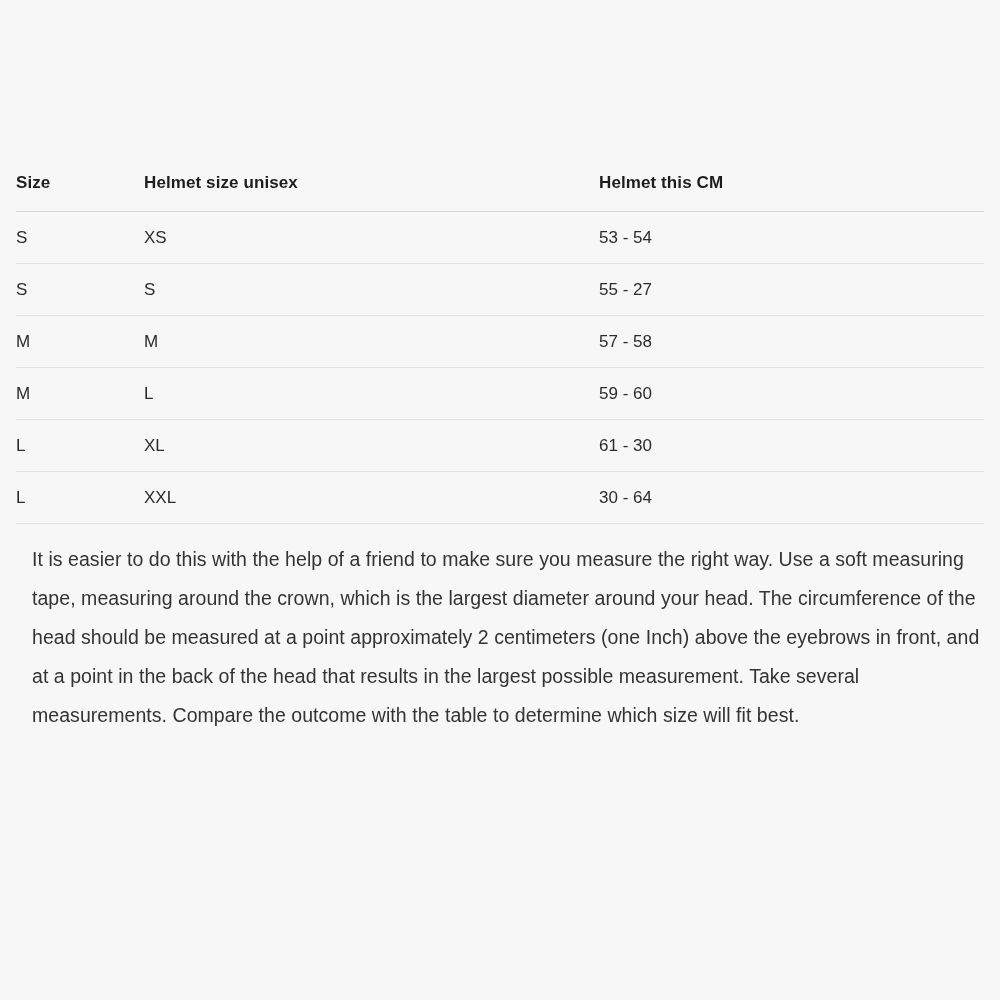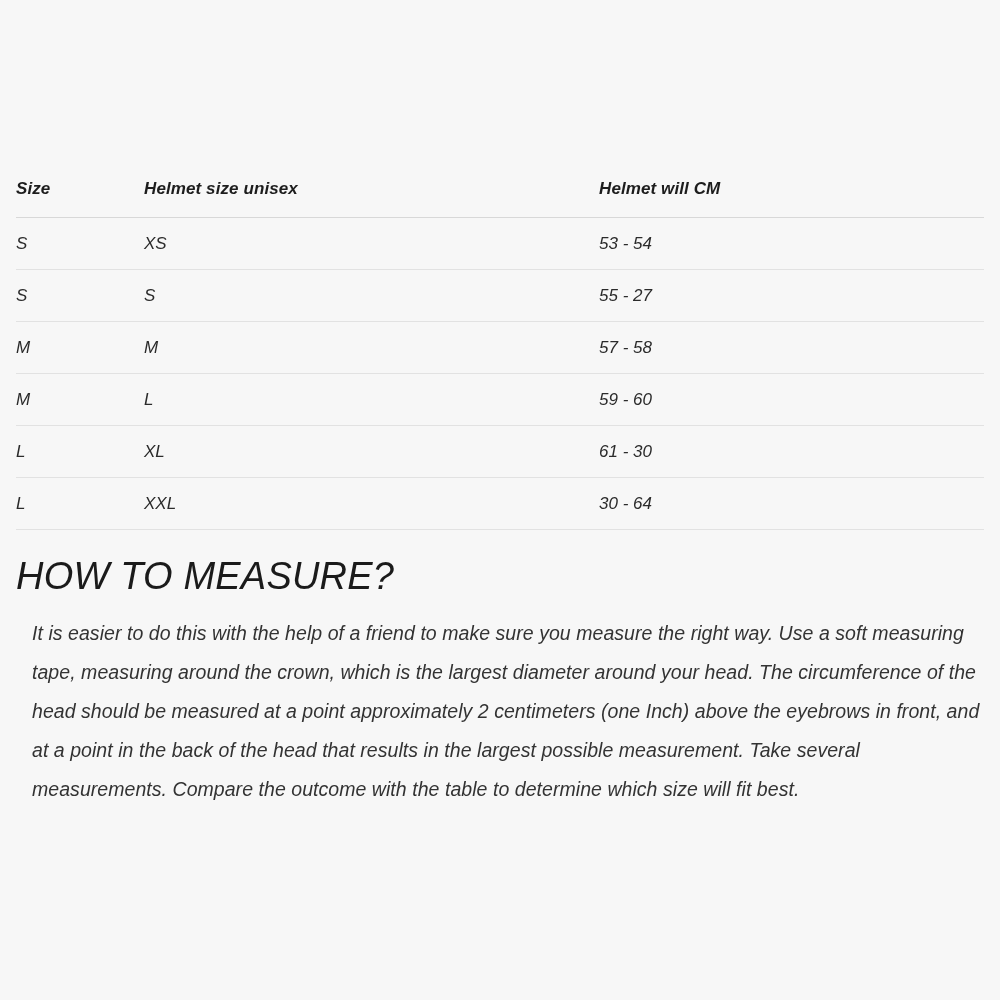--- a/index.html
+++ b/index.html
@@ -18,23 +18,22 @@
     width: 1000px;
     height: 1000px;
     background: #f7f7f7;
     box-sizing: border-box;
     padding: 0;
     position: relative;
   }
   .content {
     position: absolute;
     left: 16px;
-    top: 161px;
+    top: 155px;
     width: 968px;
-    font-style: italic;
   }
 
   
   table.size-table {
     width: 100%;
     border-collapse: collapse;
     table-layout: fixed;
   }
   table.size-table th,
   table.size-table td {
@@ -89,21 +88,21 @@
 <body>
 
 <div class="page">
   <div class="content">
 
     <table class="size-table">
       <thead>
         <tr>
           <th class="col-size">Size</th>
           <th class="col-unisex">Helmet size unisex</th>
-          <th class="col-cm">Helmet will CM</th>
+          <th class="col-cm">Helmet this CM</th>
         </tr>
       </thead>
       <tbody>
         <tr>
           <td class="col-size">S</td>
           <td class="col-unisex">XS</td>
           <td class="col-cm">53 - 54</td>
         </tr>
         <tr>
           <td class="col-size">S</td>
@@ -126,17 +125,16 @@
           <td class="col-cm">61 - 30</td>
         </tr>
         <tr>
           <td class="col-size">L</td>
           <td class="col-unisex">XXL</td>
           <td class="col-cm">30 - 64</td>
         </tr>
       </tbody>
     </table>
 
-    <h2 class="how-title">HOW TO MEASURE?</h2>
     <p class="how-body">It is easier to do this with the help of a friend to make sure you measure the right way. Use a soft measuring tape, measuring around the crown, which is the largest diameter around your head. The circumference of the head should be measured at a point approximately 2 centimeters (one Inch) above the eyebrows in front, and at a point in the back of the head that results in the largest possible measurement. Take several measurements. Compare the outcome with the table to determine which size will fit best.</p>
 
   </div>
 </div>
 
 </body></html>

